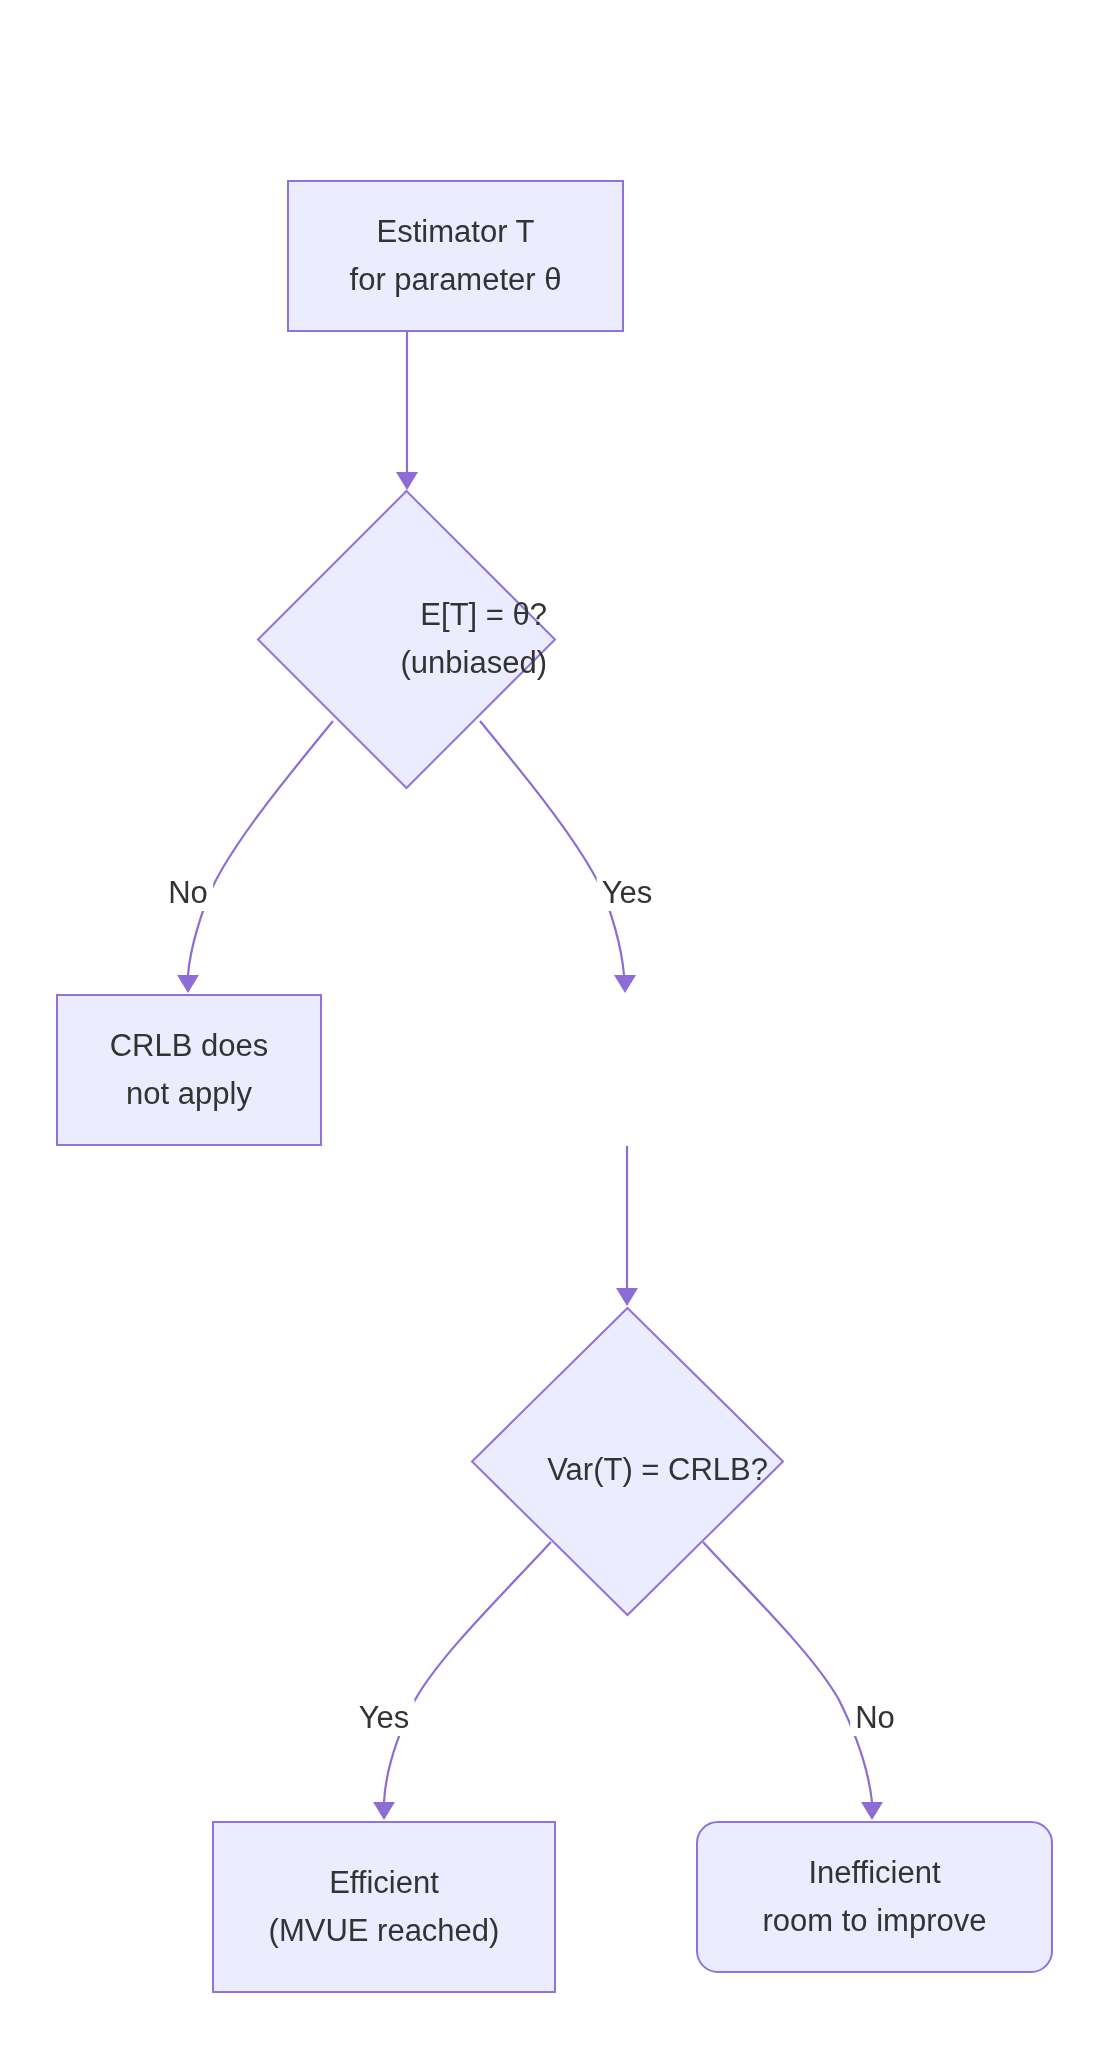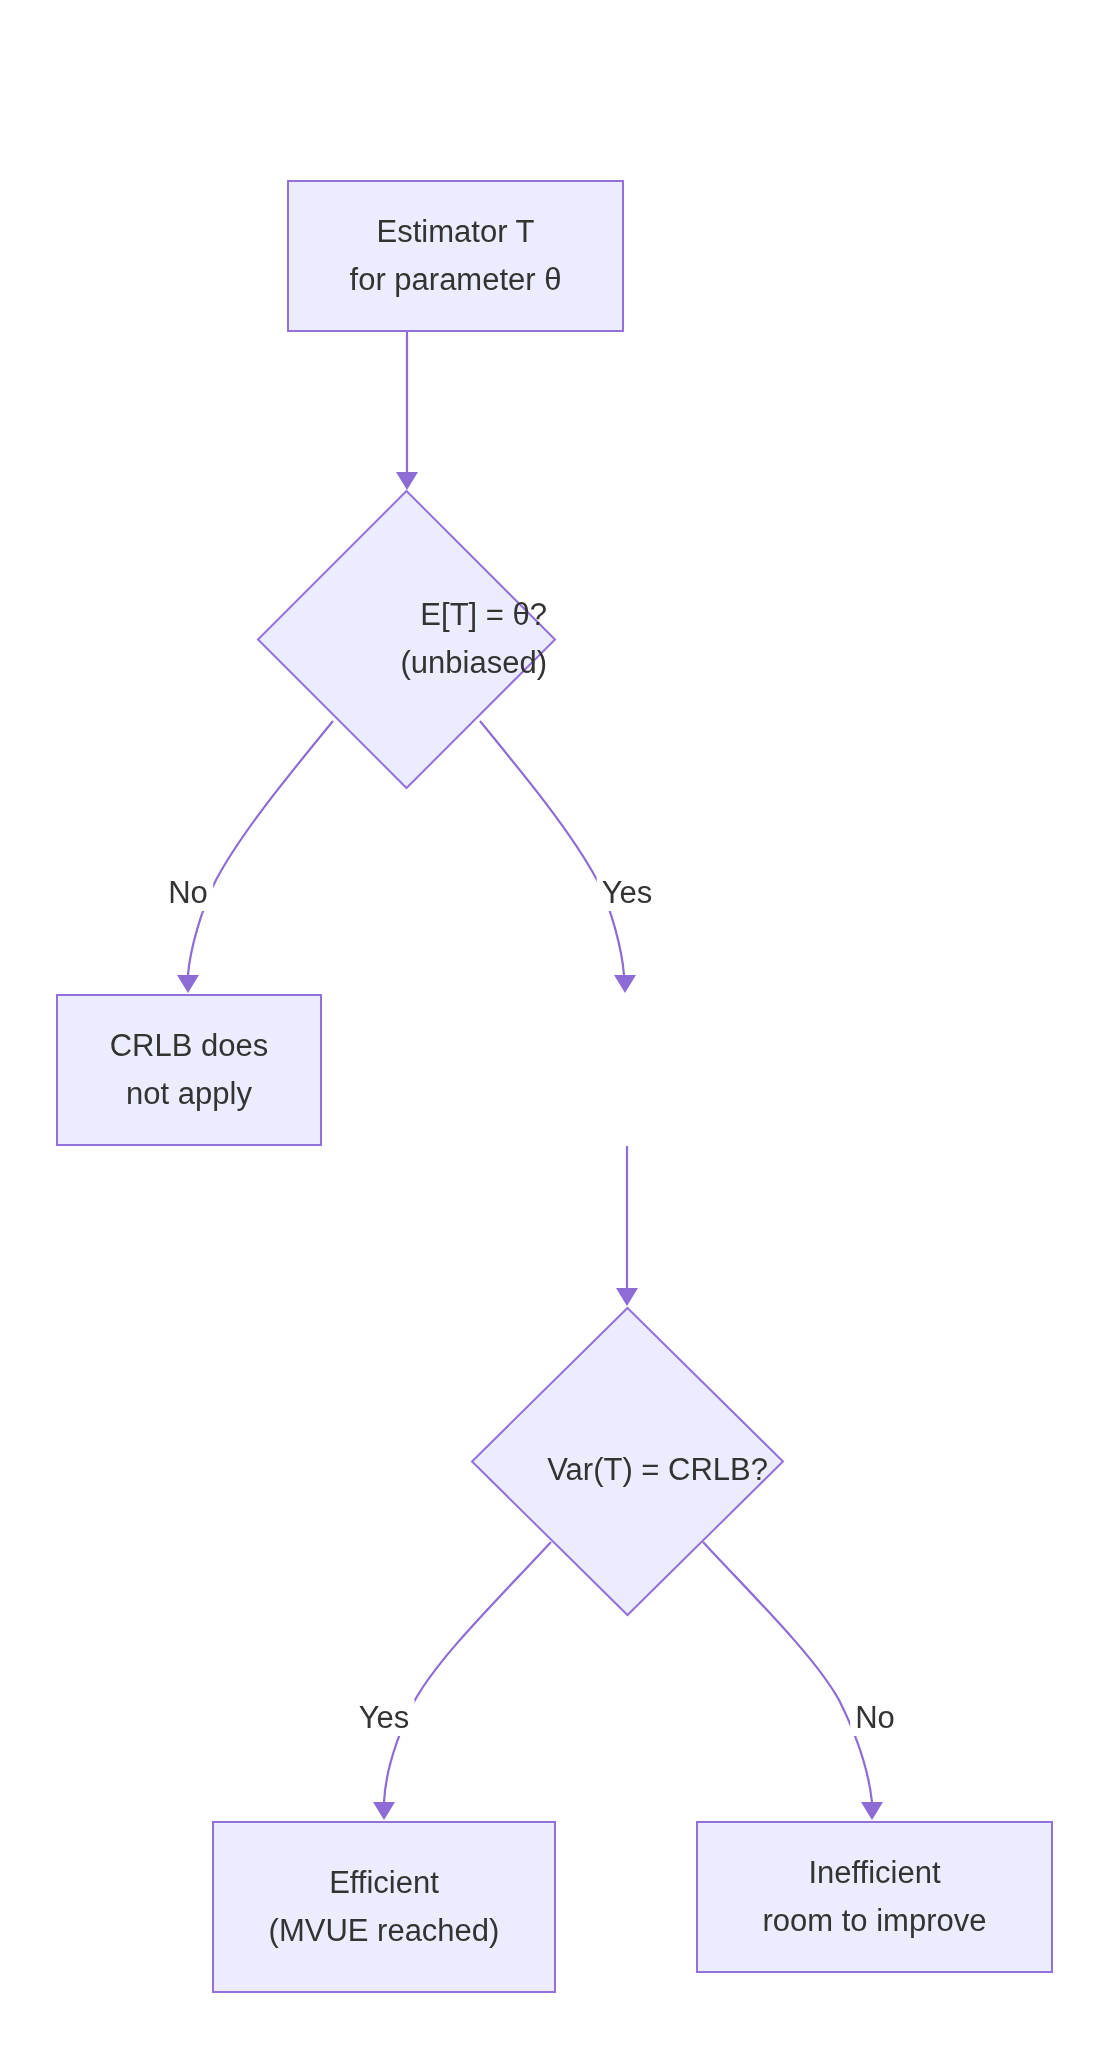--- a/index.html
+++ b/index.html
@@ -70,21 +70,21 @@
     line-height:36px;
     padding:0 5px;
     z-index:3;
     white-space:nowrap;
   }
   
   #node-estimator   {left:239px; top:180px;  width:337px; height:152px;margin-left:48px;}
   #node-crlb-na     {left:56px;  top:994px;  width:266px; height:152px;}
   #node-compute     {left:458px; top:994px;  width:337px; height:152px;}
   #node-efficient   {left:212px; top:1821px; width:344px; height:172px;}
-  #node-inefficient {left:696px; top:1821px; width:357px; height:152px;}
+  #node-inefficient {left:696px; top:1821px; width:357px; height:152px;border-radius:22px;}
   #label-unbiased   {left:266px; top:591px;  width:281px; height:96px;}
   #label-varcheck   {left:487px; top:1437px; width:281px; height:48px;margin-top:9px;}
   #edge-label-no1  {left:188px; top:893px;}
   #edge-label-yes1 {left:627px; top:893px;}
   #edge-label-yes2 {left:384px; top:1718px;}
   #edge-label-no2  {left:875px; top:1718px;}
 </style>
 </head>
 <body>
 

